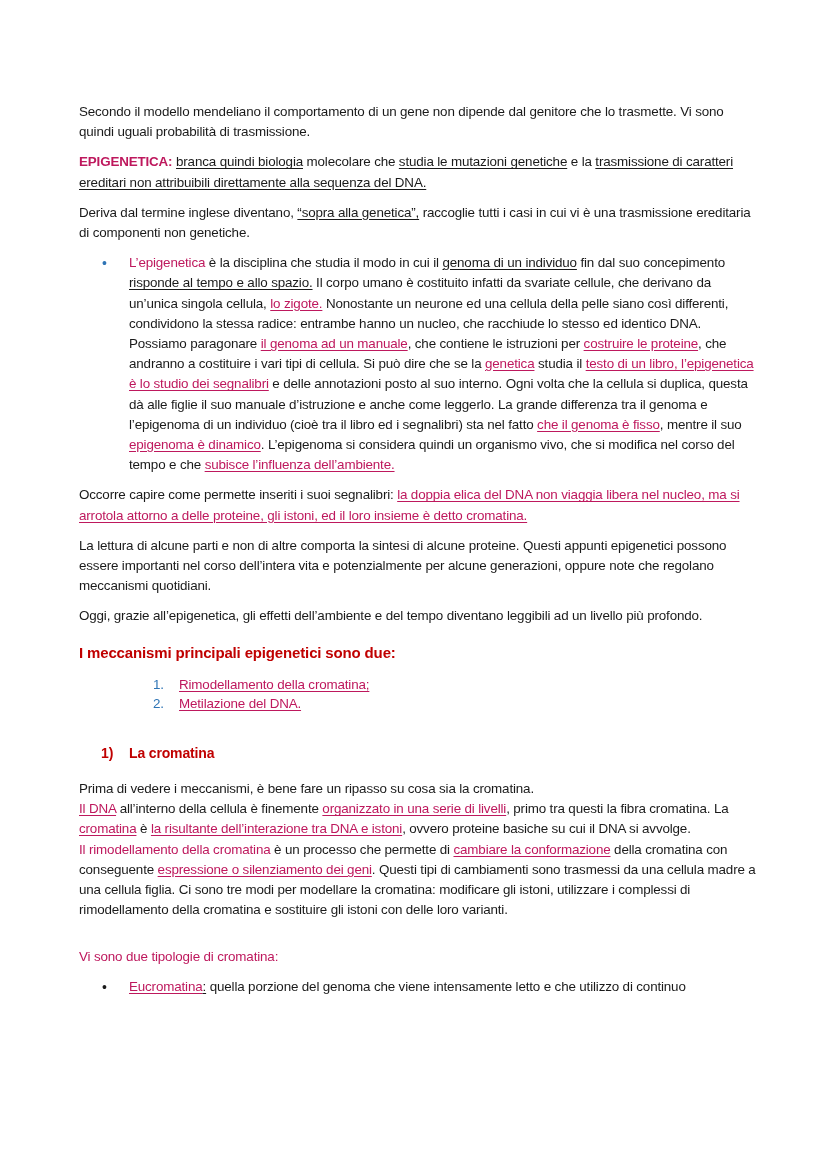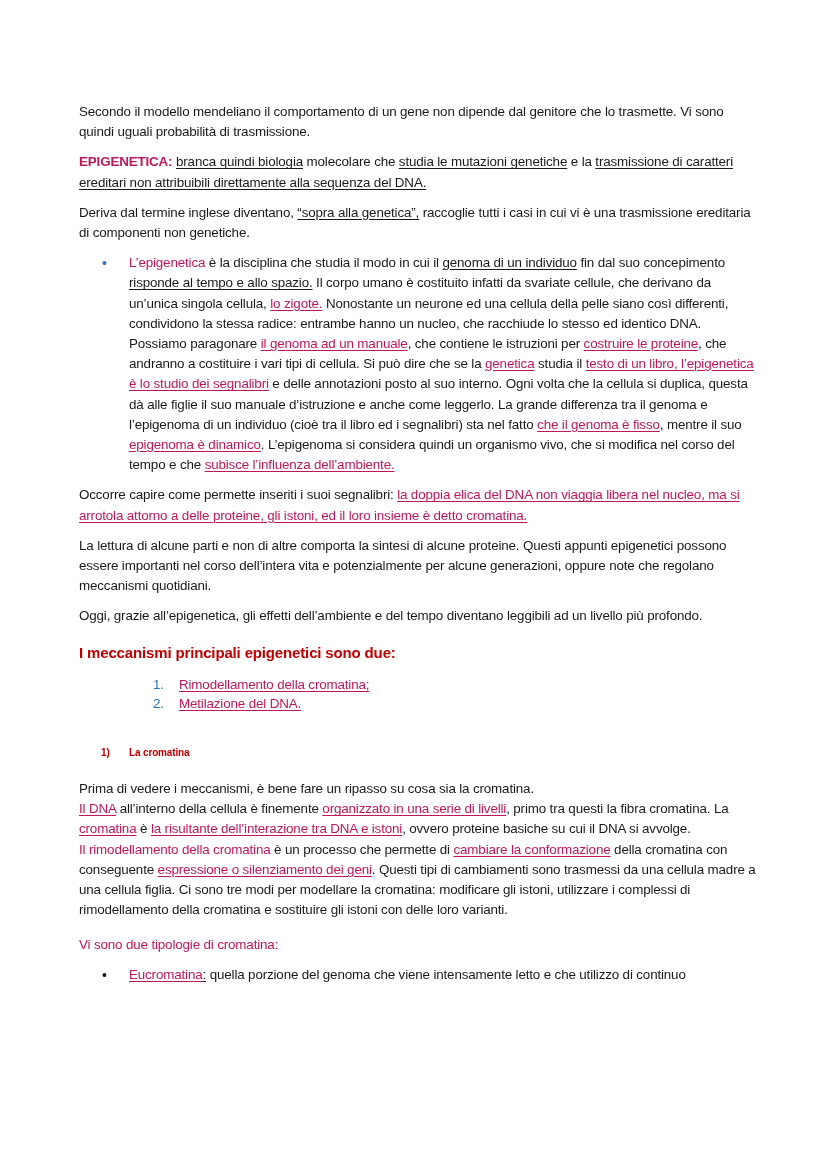--- a/index.html
+++ b/index.html
@@ -30,21 +30,21 @@
     .bullet-dot {
       position: absolute; left: 23px; top: 0;
       color: #2e74b5; font-size: 14px;
     }
     .bullet-dot.black { color: #1a1a1a; }
     .num-list { margin: 0 0 10px 0; padding: 0; list-style: none; }
     .num-item { position: relative; padding-left: 100px; line-height: 19px; color: #2e74b5; }
     .num-marker { position: absolute; left: 74px; top: 0; color: #2e74b5; }
     h2 {
       margin: 30px 0 16px 0;
-      font-size: 10px;
+      font-size: 14px;
       font-weight: bold;
       color: #c00000;
       padding-left: 22px;
       position: relative;
     }
     h2 .h-num { display: inline-block; width: 28px; }
     .tight p { margin: 0; }
     .subhead { font-size: 15px; font-weight: bold; color: #c00000; margin-bottom: 12px; }
   </style>
 </head>
@@ -79,21 +79,21 @@
       <span class="link">Rimodellamento della cromatina;</span>
     </li>
     <li class="num-item">
       <span class="num-marker">2.</span>
       <span class="link">Metilazione del DNA.</span>
     </li>
   </ol>
 
   <h2><span class="h-num">1)</span><span>La cromatina</span></h2>
 
-  <div class="tight" style="margin-bottom:14px;">
+  <div class="tight" style="margin-bottom:26px;">
     <p> Prima di vedere i meccanismi, è bene fare un ripasso su cosa sia la cromatina.</p>
     <p><span class="link">Il DNA</span><span> all’interno della cellula è finemente </span><span class="link">organizzato in una serie di livelli</span><span>, primo tra questi la fibra cromatina. La </span><span class="link">cromatina</span><span> è </span><span class="link">la risultante dell’interazione tra DNA e istoni</span><span>, ovvero proteine basiche su cui il DNA si avvolge.</span></p>
     <p><span class="red">Il rimodellamento della cromatina</span><span> è un processo che permette di </span><span class="link">cambiare la conformazione</span><span> della cromatina con conseguente </span><span class="link">espressione o silenziamento dei geni</span><span>. Questi tipi di cambiamenti sono trasmessi da una cellula madre a una cellula figlia. Ci sono tre modi per modellare la cromatina: modificare gli istoni, utilizzare i complessi di rimodellamento della cromatina e sostituire gli istoni con delle loro varianti.</span></p>
   </div>
 
   <p class="red">Vi sono due tipologie di cromatina:</p>
 
   <ul class="bullet-list">
     <li class="bullet-item">
       <span class="bullet-dot black">•</span>

